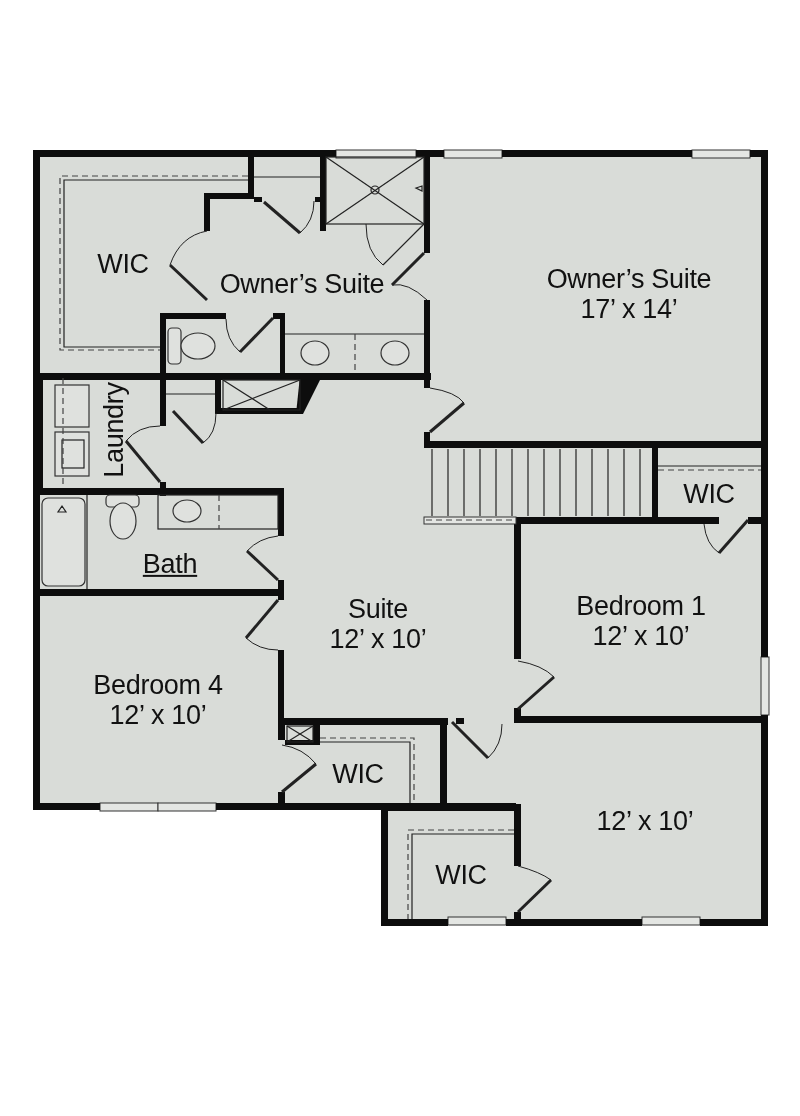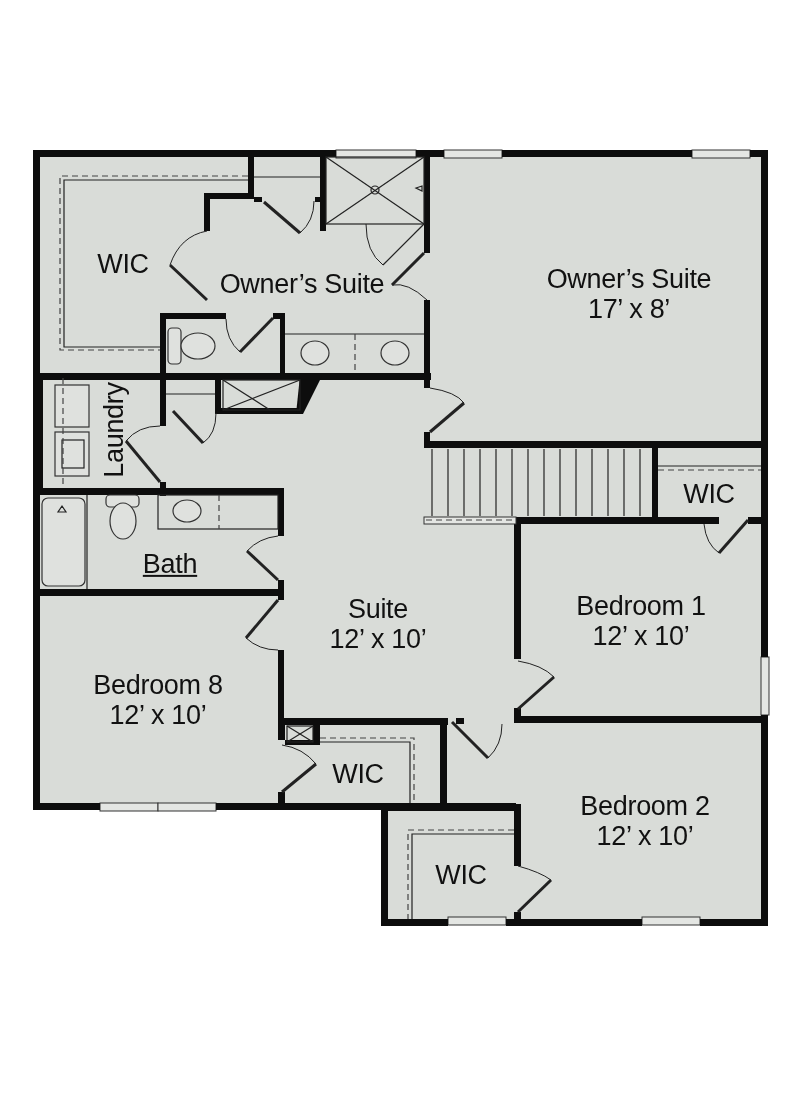--- a/index.html
+++ b/index.html
@@ -235,45 +235,44 @@
 </svg>
 
 <div class="label" style="left:123px; top:264px;">
   <span>WIC</span>
 </div>
 <div class="label" style="left:302px; top:284px;">
   <span>Owner’s Suite</span>
 </div>
 <div class="label" style="left:629px; top:294px;">
   <span>Owner’s Suite</span>
-  <span>17’ x 8’</span>
+  <span>17’ x 14’</span>
 </div>
 <div class="label vertical" style="left:114px; top:430px;">
   <span>Laundry</span>
 </div>
 <div class="label" style="left:170px; top:564px;text-decoration:underline;">
   <span>Bath</span>
 </div>
 <div class="label" style="left:709px; top:494px;">
   <span>WIC</span>
 </div>
 <div class="label" style="left:641px; top:621px;">
   <span>Bedroom 1</span>
   <span>12’ x 10’</span>
 </div>
 <div class="label" style="left:378px; top:624px;">
   <span>Suite</span>
   <span>12’ x 10’</span>
 </div>
 <div class="label" style="left:158px; top:700px;">
-  <span>Bedroom 8</span>
+  <span>Bedroom 4</span>
   <span>12’ x 10’</span>
 </div>
 <div class="label" style="left:358px; top:774px;">
   <span>WIC</span>
 </div>
 <div class="label" style="left:645px; top:821px;">
-  <span>Bedroom 2</span>
   <span>12’ x 10’</span>
 </div>
 <div class="label" style="left:461px; top:875px;">
   <span>WIC</span>
 </div>
 
 </body></html>

